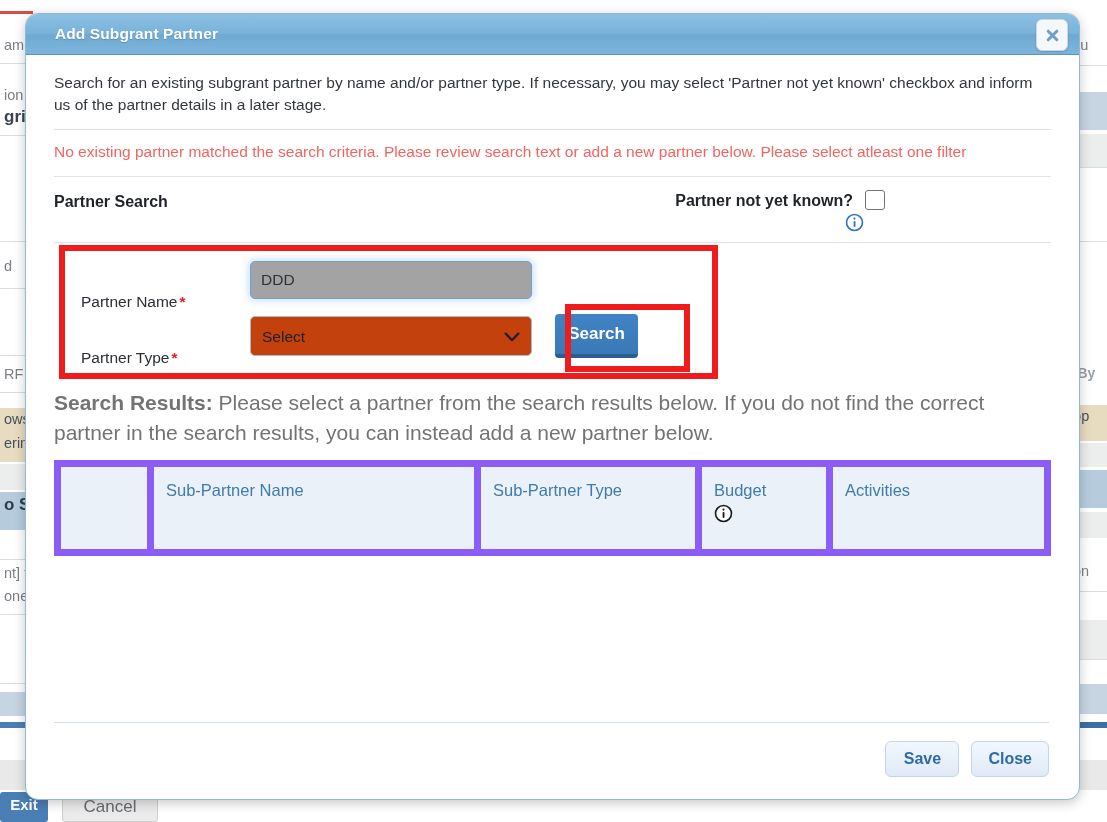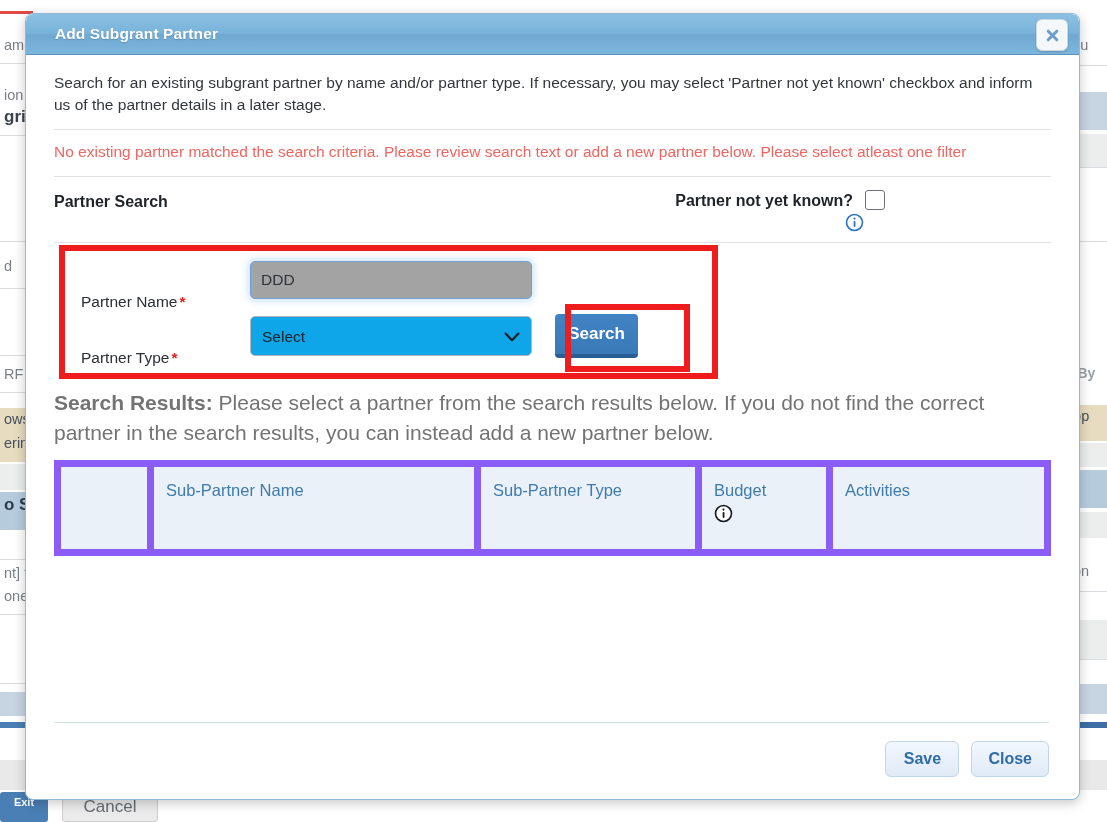--- a/index.html
+++ b/index.html
@@ -33,42 +33,42 @@
   .bg-beige { background: #e8dcc0; color: #45505e; }
   .bg-blue  { background: #b6ccdd; color: #2b3b4d; }
   .bg-lgray { background: #eceded; }
   .bg-lblue { background: #c7d4e2; }
   .bg-head  { color: #9aa0a8; font-weight: bold; font-size: 14px; }
 
   .bg-topline { position:absolute; left:0; top:11px; width:33px; height:3px; background:#e04a45; }
 
   .bg-btn-exit {
     position: absolute; left: 0; bottom: 0; width: 48px; height: 30px;
-    background: #4a7fb5; color: #ffffff; font-weight: bold; font-size: 11px;
+    background: #4a7fb5; color: #ffffff; font-weight: bold; font-size: 15px;
     display: flex; align-items: flex-start; justify-content: center;
     padding-top: 4px; box-sizing: border-box; border-radius: 3px;
   }
   .bg-btn-cancel {
     position: absolute; left: 62px; bottom: 0; width: 96px; height: 30px;
     background: #ebebeb; border: 1px solid #cfcfcf; color: #666b71;
     font-size: 17px; display: flex; align-items: flex-start; justify-content: center;
     padding-top: 4px; box-sizing: border-box; border-radius: 3px;
   }
   .bg-bottombar {
     position: absolute; left: 0; right: 0; bottom: 32px; height: 30px; background: #e9e9e9;
   }
 
   
   .modal {
     position: absolute;
     left: 25px; top: 13px;
     width: 1055px; height: 787px;
     background: #ffffff;
     border: 1px solid #8fb9d6;
-    border-radius: 8px;
+    border-radius: 13px;
     box-shadow: 0 3px 12px rgba(0,0,0,0.22);
     box-sizing: border-box;
     overflow: hidden;
   }
 
   .modal-header {
     position: relative;
     height: 40px;
     background: linear-gradient(to bottom, #8cc0e2 0%, #79b3da 48%, #6fa9d2 52%, #7cb6dc 100%);
     border-top-left-radius: 7px; border-top-right-radius: 7px;
@@ -150,21 +150,21 @@
     padding: 0 10px;
     outline: none;
     box-shadow: 0 0 6px 3px rgba(120,175,230,.30);
     font-family: "Liberation Sans", sans-serif;
   }
 
   .sel-wrap { position: relative; width: 282px; height: 40px; }
   .sel {
     width: 282px; height: 40px; box-sizing: border-box;
     border: 1px solid #b4b8bc; border-radius: 5px;
-    background: #0ea5e9; font-size: 15.5px; color: #1e2226;
+    background: #c2410c; font-size: 15.5px; color: #1e2226;
     padding: 0 34px 0 11px;
     -webkit-appearance: none; appearance: none;
     font-family: "Liberation Sans", sans-serif;
     cursor: pointer;
   }
   .sel-arrow { position:absolute; right: 12px; top: 13px; pointer-events:none; }
 
   .search-btn {
     margin-left: 23px;
     width: 83px; height: 44px;

